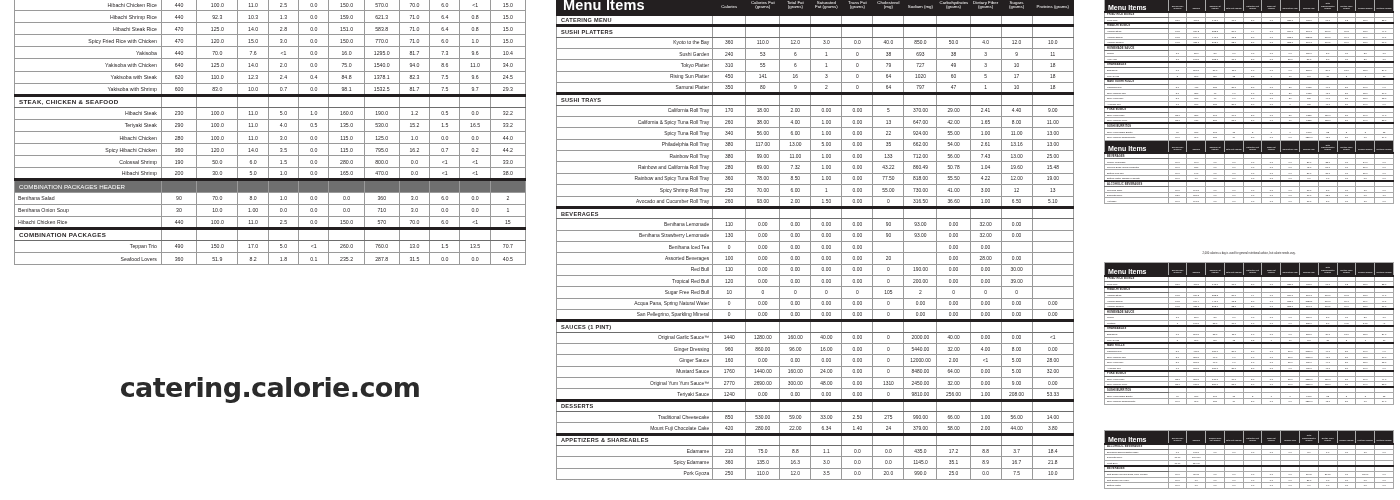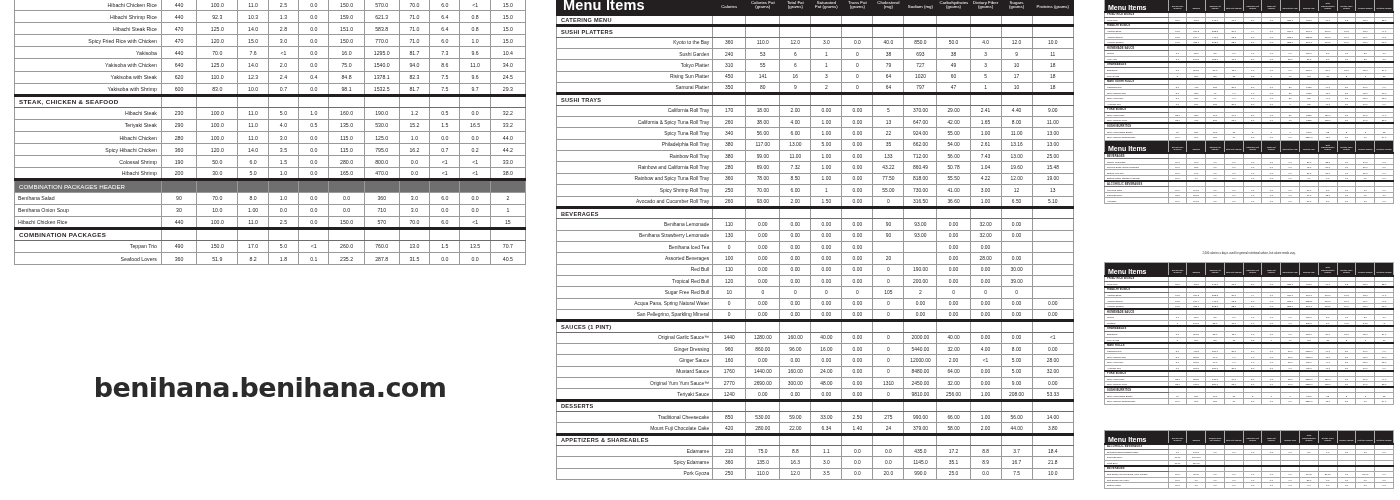--- a/index.html
+++ b/index.html
@@ -1019,21 +1019,21 @@
             <td class="v">990.0</td>
             <td class="v">25.0</td>
             <td class="v">0.0</td>
             <td class="v">7.5</td>
             <td class="v">10.0</td>
           </tr>
         </tbody>
     </table>
   </div>
 
-  <div id="watermark">benihana.benihana.com</div>
+  <div id="watermark">catering.calorie.com</div>
 
   <div id="rt1-wrap" class="right-wrap">
     <table class="rt" id="rt1">
       <colgroup>
         <col style="width:22%">
           <col style="width:6.5%">
           <col style="width:6.5%">
           <col style="width:6.5%">
         <col style="width:6.5%">
           <col style="width:6.5%">

